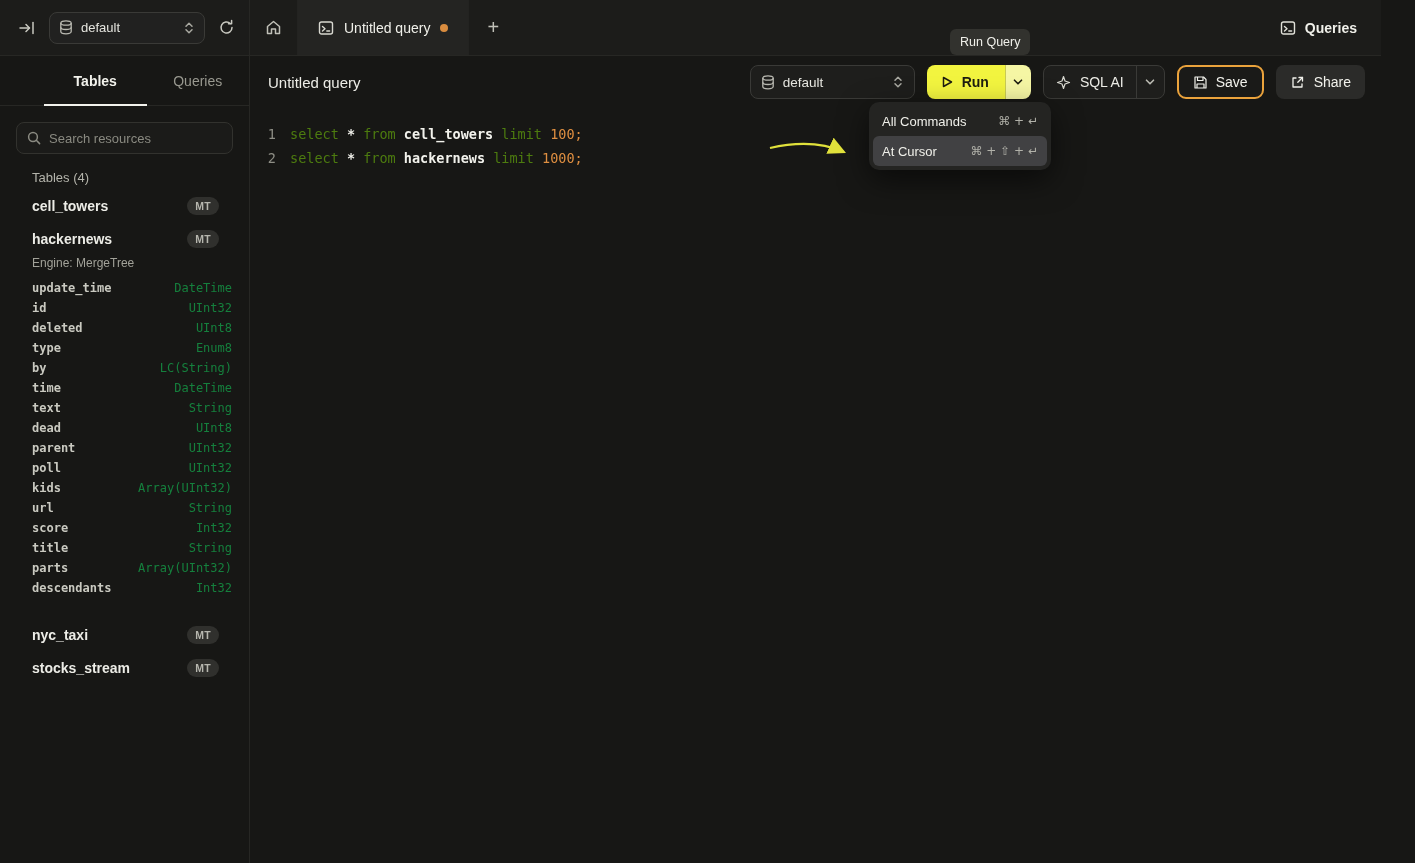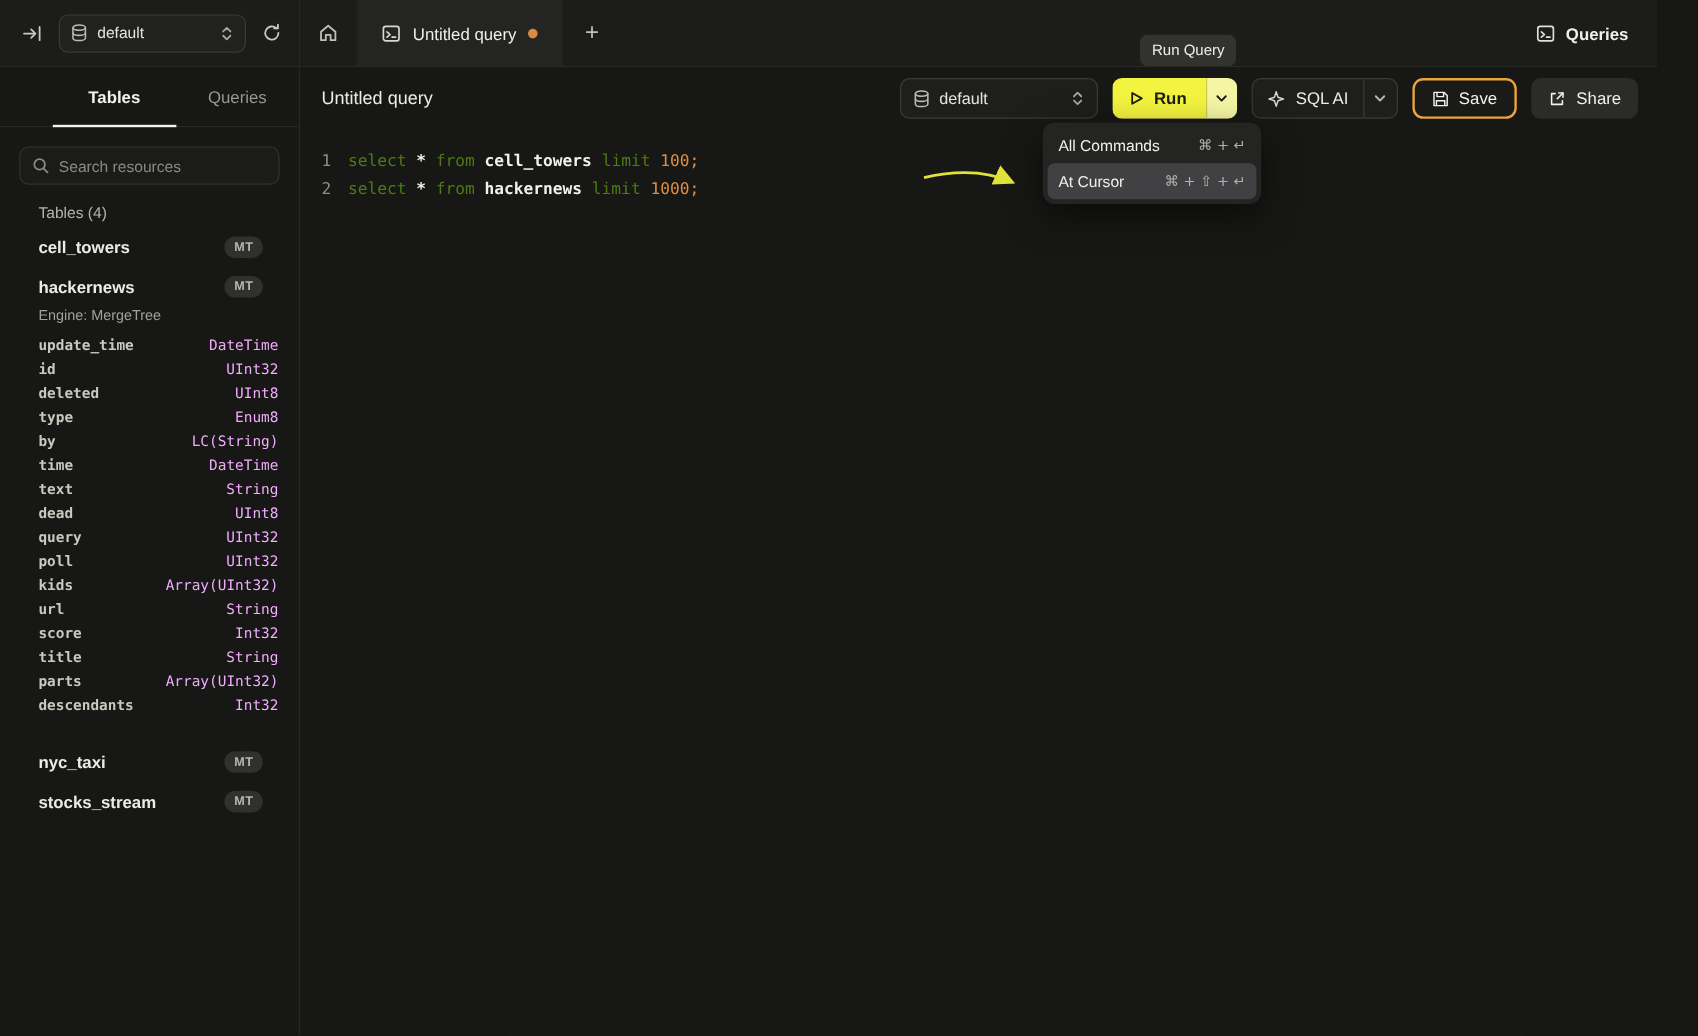--- a/index.html
+++ b/index.html
@@ -51,21 +51,21 @@
   .table-row { display:flex; align-items:center; justify-content:space-between;
     padding:0 30px 0 32px; height:33px; cursor:pointer; }
   .table-name { font-size:14px; font-weight:600; color:#ecece6; }
   .badge { background:#30302d; color:#b6b6ae; font-size:10.5px; font-weight:600;
     padding:3px 8px; border-radius:9px; letter-spacing:.3px; }
   .engine-line { padding:1px 16px 6px 32px; font-size:12px; color:#a2a299; }
   .columns { padding:2px 17px 8px 32px; }
   .col-row { display:flex; justify-content:space-between; align-items:center; height:20px;
     font-family:"DejaVu Sans Mono", monospace; font-size:12px; cursor:pointer; }
   .col-name { color:#c9c9c0;font-weight:bold; }
-  .col-type { color:#f0abfc; }
+  .col-type { color:#15803d; }
   .mt-12 { margin-top:12px; }
 
   
   .main { position:absolute; top:56px; left:250px; right:0; bottom:0; background:#171715; }
   .main-header { height:52px; display:flex; align-items:center; justify-content:space-between;
     padding:0 16px 0 18px; }
   .main-title { font-size:15px; color:#ecece6; }
   .header-controls { display:flex; align-items:center; gap:12px; }
   .hdr-select { width:165px; height:34px; border:1px solid #3a3a37; border-radius:8px;
     background:#1e1e1c; display:flex; align-items:center; gap:8px; padding:0 10px;
@@ -242,21 +242,21 @@
         </div>
         <div class="col-row">
           <span class="col-name">text</span>
           <span class="col-type">String</span>
         </div>
         <div class="col-row">
           <span class="col-name">dead</span>
           <span class="col-type">UInt8</span>
         </div>
         <div class="col-row">
-          <span class="col-name">query</span>
+          <span class="col-name">parent</span>
           <span class="col-type">UInt32</span>
         </div>
         <div class="col-row">
           <span class="col-name">poll</span>
           <span class="col-type">UInt32</span>
         </div>
         <div class="col-row">
           <span class="col-name">kids</span>
           <span class="col-type">Array(UInt32)</span>
         </div>

